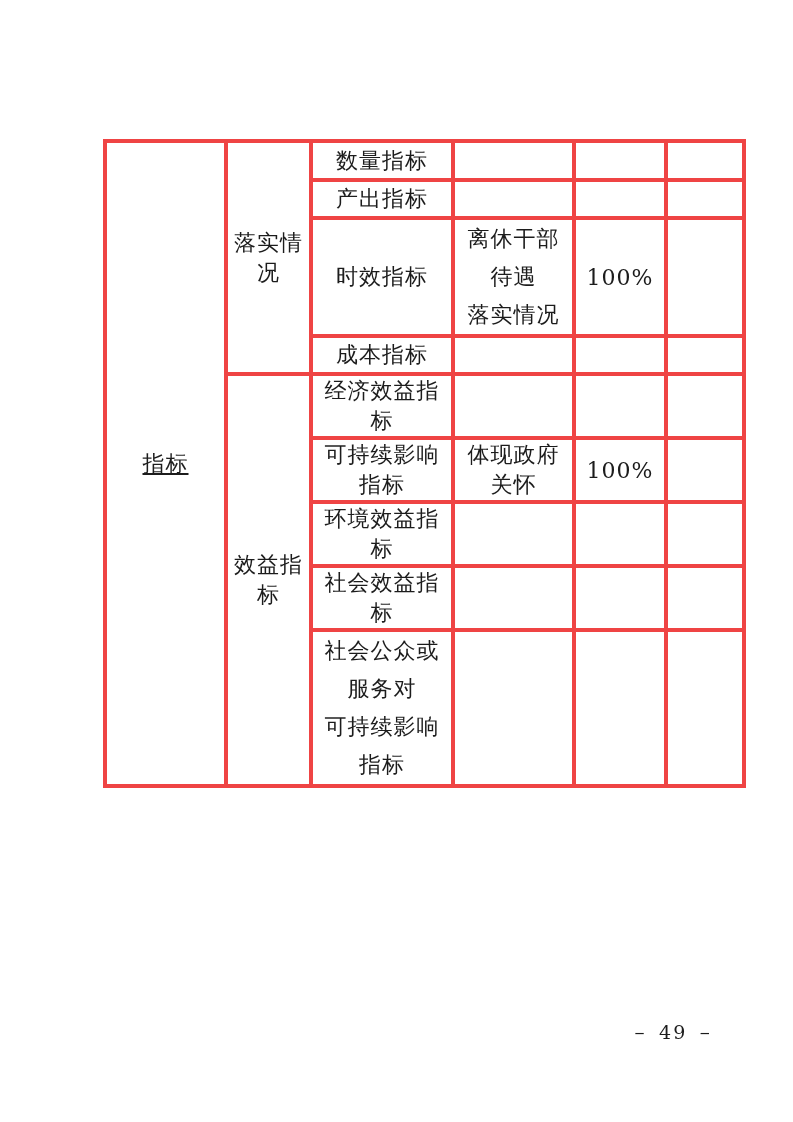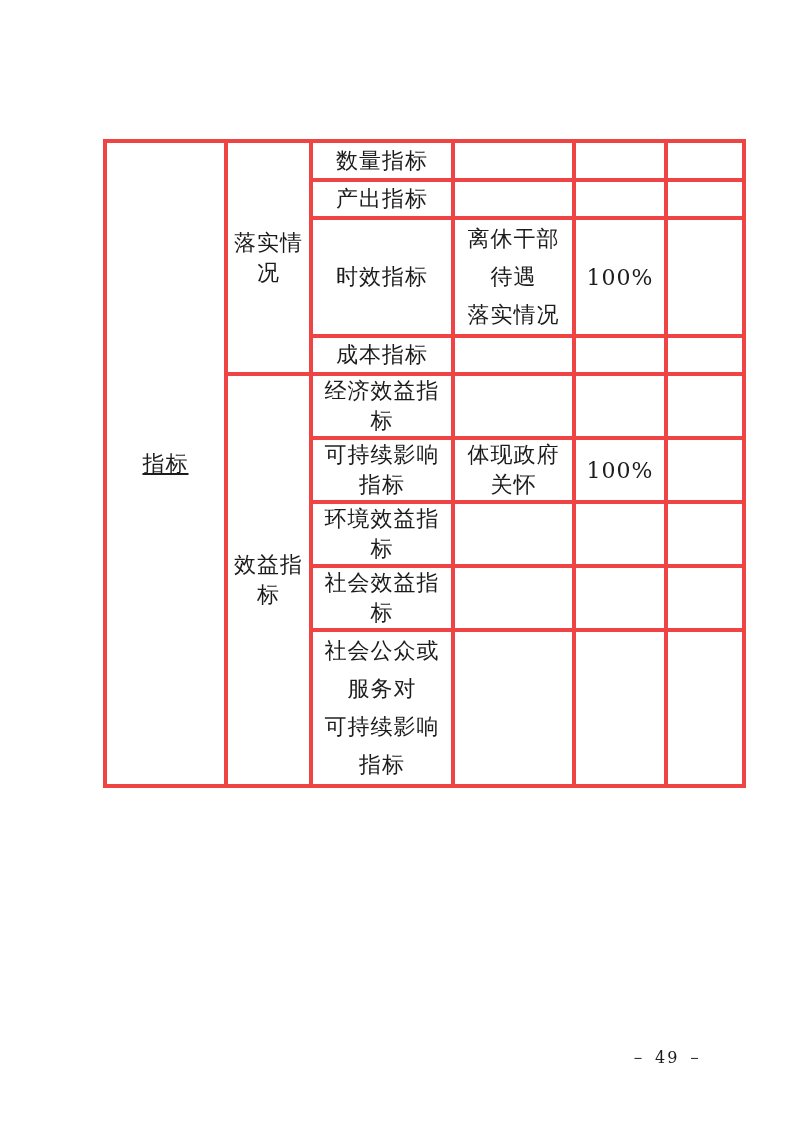--- a/index.html
+++ b/index.html
@@ -39,22 +39,22 @@
     line-height: 24px;
     text-decoration: underline;
   }
   td.twoline span {
     display: block;
     line-height: 38px;
   }
   .page-number {
     position: absolute;
     left: 630px;
-    top: 1048px;
-    font-size: 16px;
+    top: 1020px;
+    font-size: 19px;
     letter-spacing: 2px;
     color: #1c1c1c;
     white-space: pre;
   }
 </style>
 </head>
 <body>
 
 <div class="page">
 

